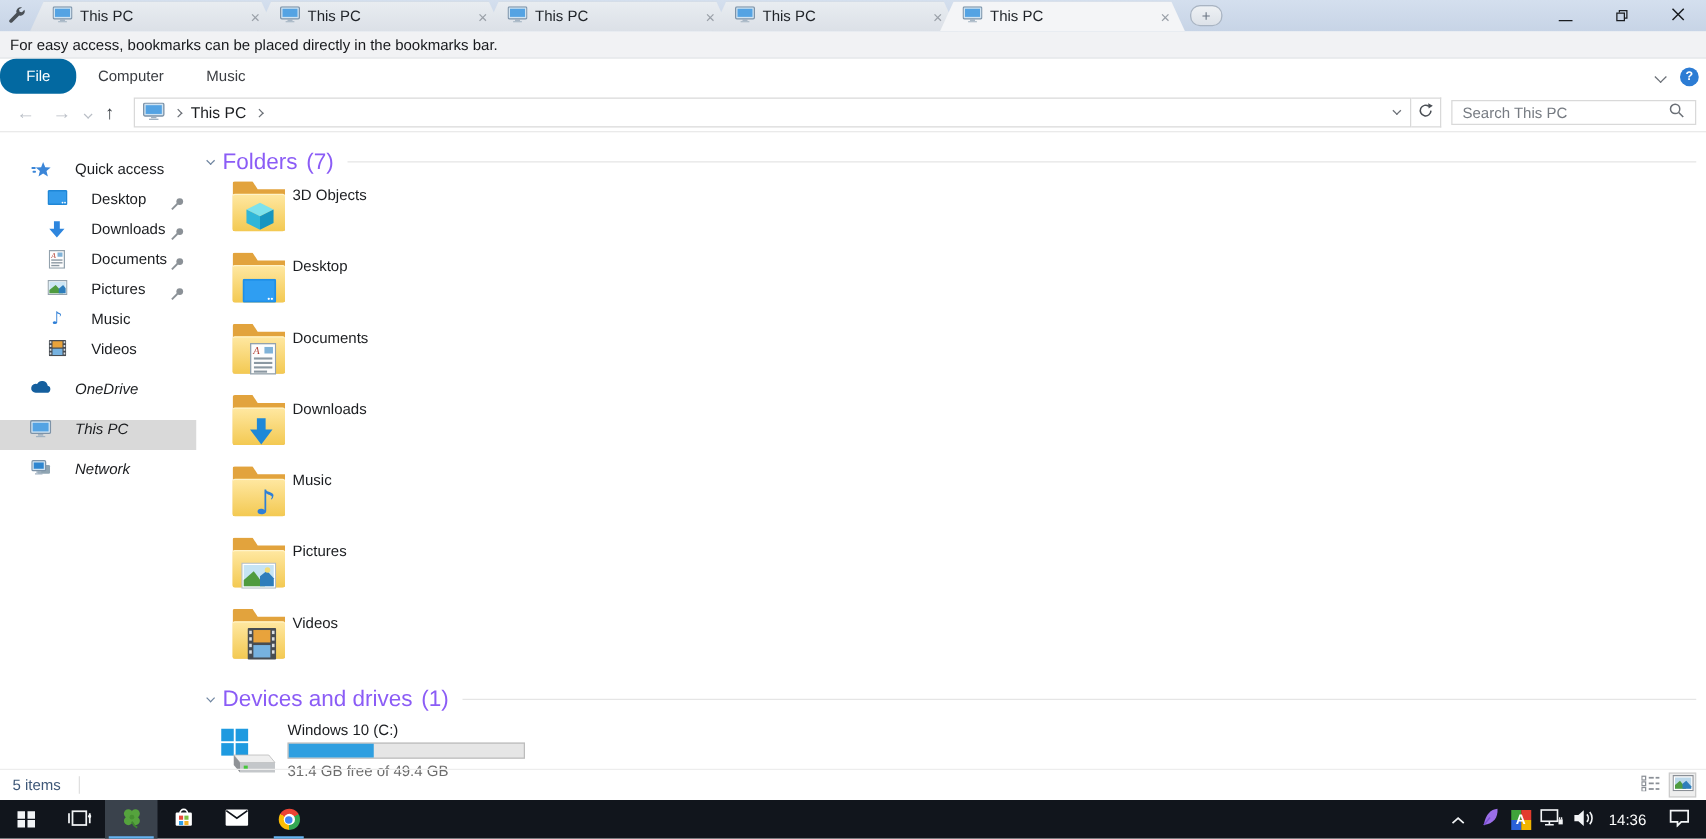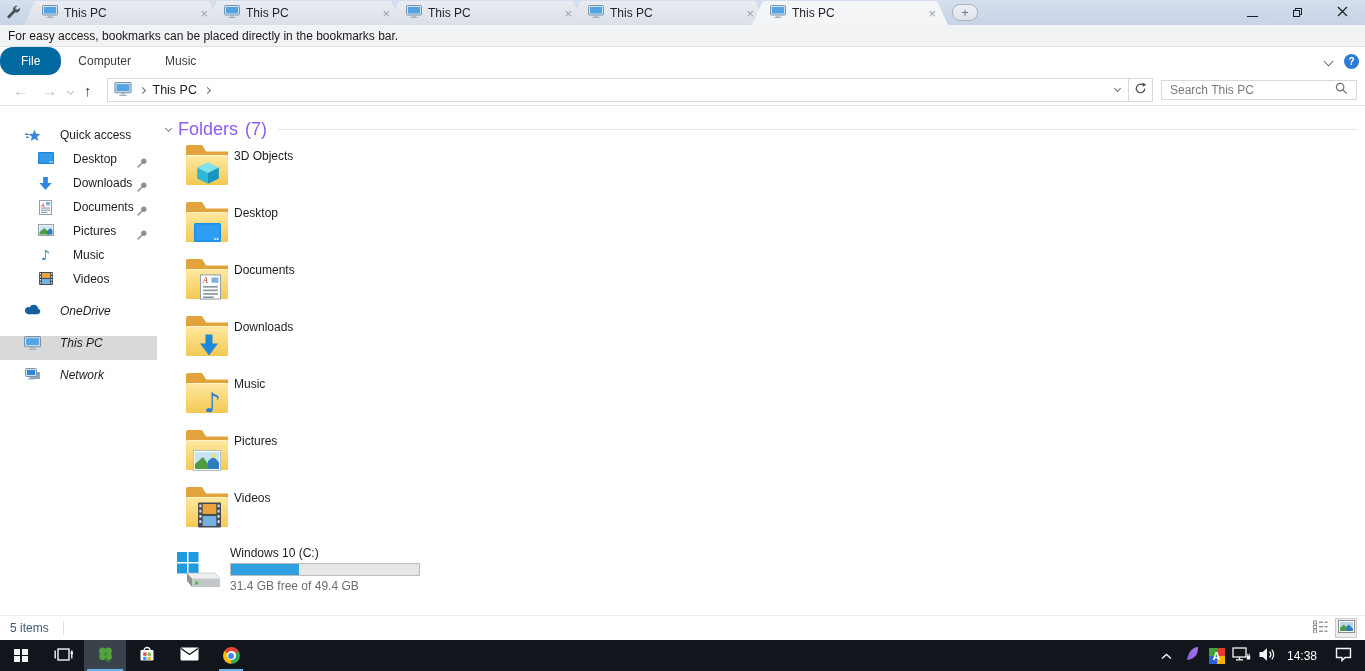--- a/index.html
+++ b/index.html
@@ -476,20 +476,26 @@
                     <rect x="18.7" y="7" width="2" height="2.6"></rect>
                     <rect x="18.7" y="12" width="2" height="2.6"></rect>
                     <rect x="18.7" y="17" width="2" height="2.6"></rect>
                   </g>
                 </svg></span>
           </span>
           <span class="tile-label">Videos</span>
         </div>
       </div>
 
+      <div class="group-header" style="margin-top:12px;">
+        <span class="chev down small blue"></span>
+        <span>Devices and drives</span>
+        <span>(1)</span>
+        <span class="gh-rule"></span>
+      </div>
 
       <div class="drive-tile">
         <span><svg width="46" height="44" viewBox="0 0 46 44">
               <g fill="#1e9ae0">
                 <rect x="2" y="7" width="10" height="10"></rect>
                 <rect x="13.5" y="7" width="10" height="10"></rect>
                 <rect x="2" y="18.5" width="10" height="10"></rect>
                 <rect x="13.5" y="18.5" width="10" height="10"></rect>
               </g>
               <polygon points="12,28 40,28 45,34 17,34" fill="#efefef" stroke="#b5b5b5" stroke-width="0.6"></polygon>
@@ -620,21 +626,21 @@
               <line x1="15.7" y1="6.8" x2="15.7" y2="8.5" stroke="#f2f4f6" stroke-width="1"></line>
               <line x1="17.3" y1="6.8" x2="17.3" y2="8.5" stroke="#f2f4f6" stroke-width="1"></line>
             </svg></span>
       </div>
       <div class="tray-btn">
         <span><svg width="18" height="15" viewBox="0 0 18 15">
               <path d="M1.5 5 h3.2 L9 1.2 v12.6 L4.7 10 H1.5z" fill="#f2f4f6"></path>
               <path d="M11.5 4.5 a4.5 4.5 0 0 1 0 6 M13.8 2.6 a7.5 7.5 0 0 1 0 9.8" stroke="#f2f4f6" stroke-width="1.3" fill="none"></path>
             </svg></span>
       </div>
-      <div class="tray-time">14:38</div>
+      <div class="tray-time">14:36</div>
       <div class="tray-btn" style="width:36px;">
         <span><svg width="17" height="15" viewBox="0 0 17 15">
               <path d="M1.5 1.5 h14 v9 h-5.5 l-3 3 v-3 H1.5z" fill="none" stroke="#f2f4f6" stroke-width="1.4"></path>
             </svg></span>
       </div>
     </div>
   </div>
 
 </div>
 

